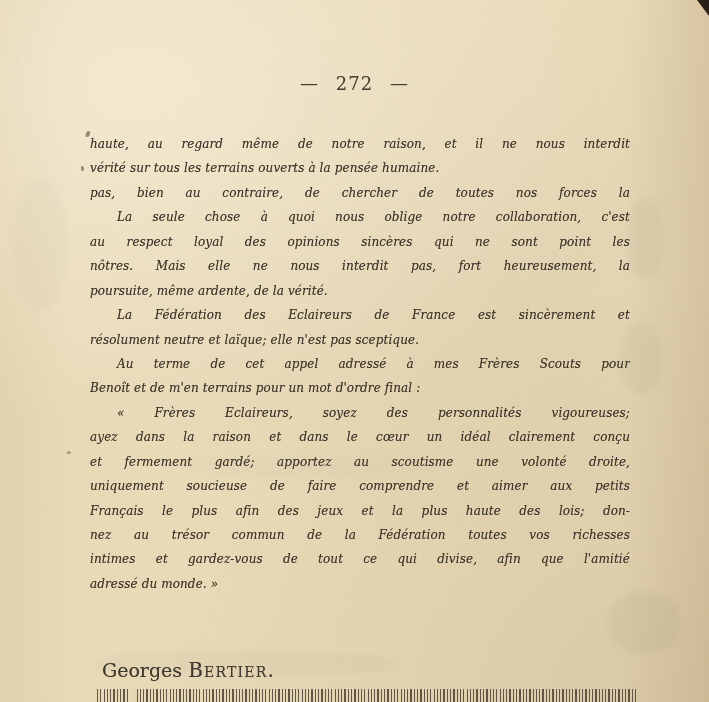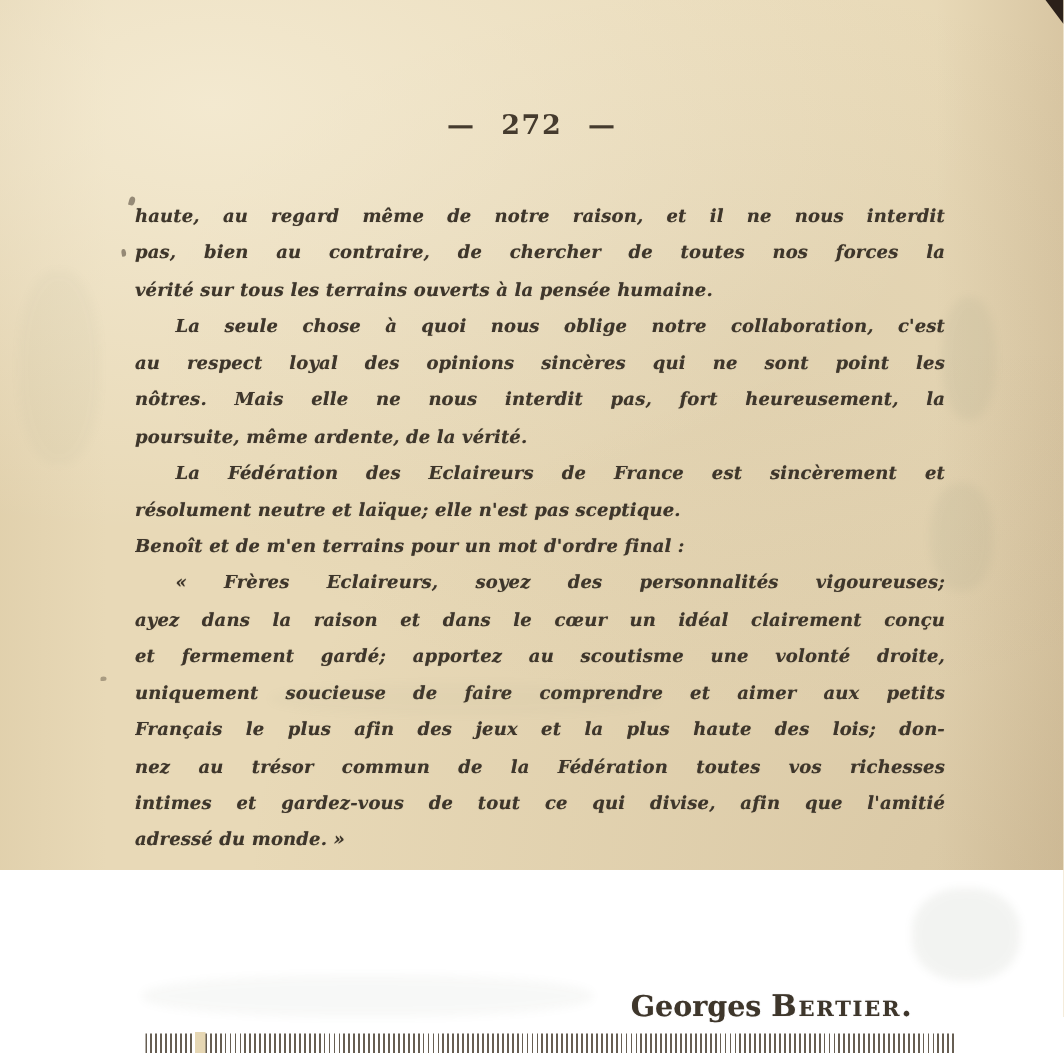--- a/index.html
+++ b/index.html
@@ -3,28 +3,27 @@
 <meta charset="utf-8">
 <style>
   * { margin: 0; padding: 0; box-sizing: border-box; }
   html, body { width: 709px; height: 702px; overflow: hidden; }
   body {
     font-family: "DejaVu Serif", "Liberation Serif", serif;
   }
   .page {
     position: relative;
     width: 709px;
-    height: 580px;
+    height: 702px;
     background-color: #e8d9b7;
     background-image:
       radial-gradient(130% 90% at 20% 12%, rgba(252,246,228,0.55), rgba(252,246,228,0) 55%),
       radial-gradient(120% 100% at 95% 100%, rgba(150,122,82,0.18), rgba(150,122,82,0) 60%),
       radial-gradient(80% 60% at 70% 40%, rgba(140,120,90,0.08), rgba(140,120,90,0) 70%),
       linear-gradient(90deg, rgba(190,165,120,0.16), rgba(255,255,255,0) 10%, rgba(255,255,255,0) 88%, rgba(160,130,90,0.22));
-    font-weight: bold;
   }
   .page-number {
     position: absolute;
     top: 73px; left: 0;
     width: 100%;
     text-align: center;
     font-size: 18px;
     color: #453b2e;
     letter-spacing: 1px;
     word-spacing: 10px;
@@ -51,23 +50,22 @@
   .line.last { text-align-last: left; }
   .line.indent { text-indent: 27px; }
   .line sup {
     font-size: 0.58em;
     vertical-align: super;
     position: relative;
     top: -1px;
   }
   .signature {
     position: absolute;
-    left: 90px; top: 658px;
+    left: 102px; top: 658px;
     width: 540px;
-    text-align: right;
     padding-right: 21px;
     font-size: 19px;
     color: #3e362b;
     text-shadow: 0 0 0.5px rgba(62,54,43,0.5);
   }
   .signature .surname {
     font-variant: small-caps;
     letter-spacing: 1.2px;
     font-size: 20px;
   }
@@ -119,28 +117,29 @@
 <body>
 
 <div class="page">
 
   <div class="corner-mark"></div>
 
   <div class="page-number">— 272 —</div>
 
   <div class="text-block">
       <div class="line">haute, au regard même de notre raison, et il ne nous interdit</div>
+      <div class="line last">vérité sur tous les terrains ouverts à la pensée humaine.</div>
       <div class="line">pas, bien au contraire, de chercher de toutes nos forces la</div>
-      <div class="line last">vérité sur tous les terrains ouverts à la pensée humaine.</div>
       <div class="line indent">La seule chose à quoi nous oblige notre collaboration, c'est</div>
       <div class="line">au respect loyal des opinions sincères qui ne sont point les</div>
       <div class="line">nôtres. Mais elle ne nous interdit pas, fort heureusement, la</div>
       <div class="line last">poursuite, même ardente, de la vérité.</div>
       <div class="line indent">La Fédération des Eclaireurs de France est sincèrement et</div>
       <div class="line last">résolument neutre et laïque; elle n'est pas sceptique.</div>
+      <div class="line indent">Au terme de cet appel adressé à mes Frères Scouts pour</div>
       <div class="line last">Benoît et de m'en terrains pour un mot d'ordre final :</div>
       <div class="line indent">« Frères Eclaireurs, soyez des personnalités vigoureuses;</div>
       <div class="line">ayez dans la raison et dans le cœur un idéal clairement conçu</div>
       <div class="line">et fermement gardé; apportez au scoutisme une volonté droite,</div>
       <div class="line">uniquement soucieuse de faire comprendre et aimer aux petits</div>
       <div class="line">Français le plus afin des jeux et la plus haute des lois; don-</div>
       <div class="line">nez au trésor commun de la Fédération toutes vos richesses</div>
       <div class="line">intimes et gardez-vous de tout ce qui divise, afin que l'amitié</div>
       <div class="line last">adressé du monde. »</div>
     </div>

